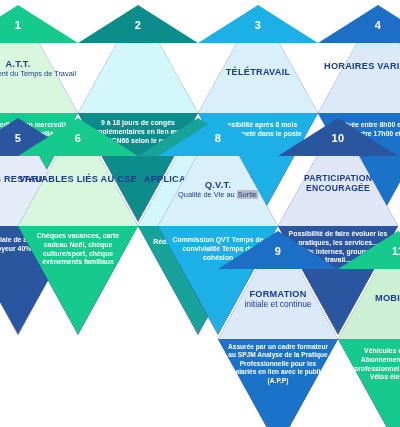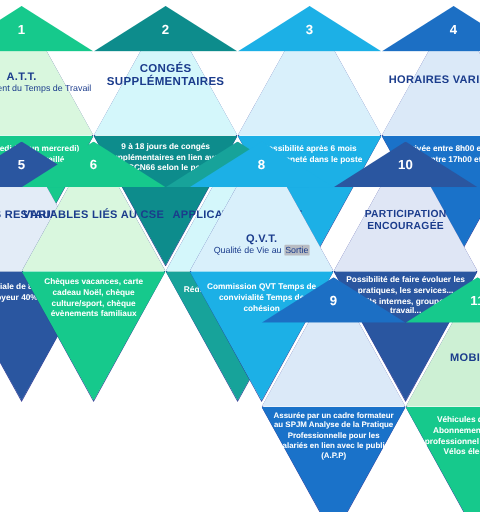--- a/index.html
+++ b/index.html
@@ -67,38 +67,38 @@
     <div class="outline"></div>
     <div class="inner"></div>
     <div class="half top">
       <div class="shape tri-up" style="background:#d4f7fb"></div>
       <div class="shape tri-up crown-fill" style="background:#0d8c8c;height:38px;clip-path:polygon(50% 0%,100% 100%,0% 100%)"></div>
     </div>
     <div class="half bot">
       <div class="shape tri-dn" style="background:#0d8c8c"></div>
     </div>
     <div class="num">2</div>
-    <div class="txt title" style="top:48px;font-size:9.6px;">
-      <span>CONGÉS SUPPLÉMENTAIRES</span>
-      <span class="sub"></span>
-    </div>
     <div class="txt body" style="top:114px;">9 à 18 jours de congés supplémentaires en lien avec la CCN66 selon le poste</div>
   </div>
 
   <div class="dia z" style="left:198px;top:5px;">
     <div class="outline"></div>
     <div class="inner"></div>
     <div class="half top">
       <div class="shape tri-up" style="background:#d9f0fb"></div>
       <div class="shape tri-up crown-fill" style="background:#1cb0e6;height:38px;clip-path:polygon(50% 0%,100% 100%,0% 100%)"></div>
     </div>
     <div class="half bot">
       <div class="shape tri-dn" style="background:#1cb0e6"></div>
     </div>
     <div class="num">3</div>
+    <div class="txt title" style="top:62px;">
+      <span>TÉLÉTRAVAIL</span>
+      <span class="sub"></span>
+    </div>
     <div class="txt body" style="top:116px;">Possibilité après 6 mois d'ancienneté dans le poste</div>
   </div>
 
   <div class="dia z" style="left:318px;top:5px;">
     <div class="outline"></div>
     <div class="inner"></div>
     <div class="half top">
       <div class="shape tri-up" style="background:#dbe9f8"></div>
       <div class="shape tri-up crown-fill" style="background:#1c6fc4;height:38px;clip-path:polygon(50% 0%,100% 100%,0% 100%)"></div>
     </div>
@@ -173,21 +173,21 @@
     <div class="outline"></div>
     <div class="inner"></div>
     <div class="half top">
       <div class="shape tri-up" style="background:#d9f0fb"></div>
       <div class="shape tri-up crown-fill" style="background:#1cb0e6;height:38px;clip-path:polygon(50% 0%,100% 100%,0% 100%)"></div>
     </div>
     <div class="half bot">
       <div class="shape tri-dn" style="background:#1cb0e6"></div>
     </div>
     <div class="num">8</div>
-    <div class="txt title" style="top:76px;">
+    <div class="txt title" style="top:62px;">
       <span>Q.V.T.</span>
       <span class="sub"><span class="hl-wrap">Qualité de Vie au <span class="hl">Sortie</span></span></span>
     </div>
     <div class="txt body" style="top:118px;">Commission QVT Temps de convivialité Temps de cohésion</div>
   </div>
 
   <div class="dia z" style="left:278px;top:118px;">
     <div class="outline"></div>
     <div class="inner"></div>
     <div class="half top">
@@ -209,20 +209,24 @@
     <div class="outline"></div>
     <div class="inner"></div>
     <div class="half top">
       <div class="shape tri-up" style="background:#dbe9f8"></div>
       <div class="shape tri-up crown-fill" style="background:#1c6fc4;height:38px;clip-path:polygon(50% 0%,100% 100%,0% 100%)"></div>
     </div>
     <div class="half bot">
       <div class="shape tri-dn" style="background:#1a72c9"></div>
     </div>
     <div class="num">9</div>
+    <div class="txt title" style="top:58px;">
+      <span>FORMATION</span>
+      <span class="sub" style="font-size:8.4px;">initiale et continue</span>
+    </div>
     <div class="txt body" style="top:112px;font-size:6.6px;">Assurée par un cadre formateur au SPJM Analyse de la Pratique Professionnelle pour les salariés en lien avec le public (A.P.P)</div>
   </div>
 
   <div class="dia z" style="left:338px;top:231px;">
     <div class="outline"></div>
     <div class="inner"></div>
     <div class="half top">
       <div class="shape tri-up" style="background:#cdf0d4"></div>
       <div class="shape tri-up crown-fill" style="background:#16c98c;height:38px;clip-path:polygon(50% 0%,100% 100%,0% 100%)"></div>
     </div>

